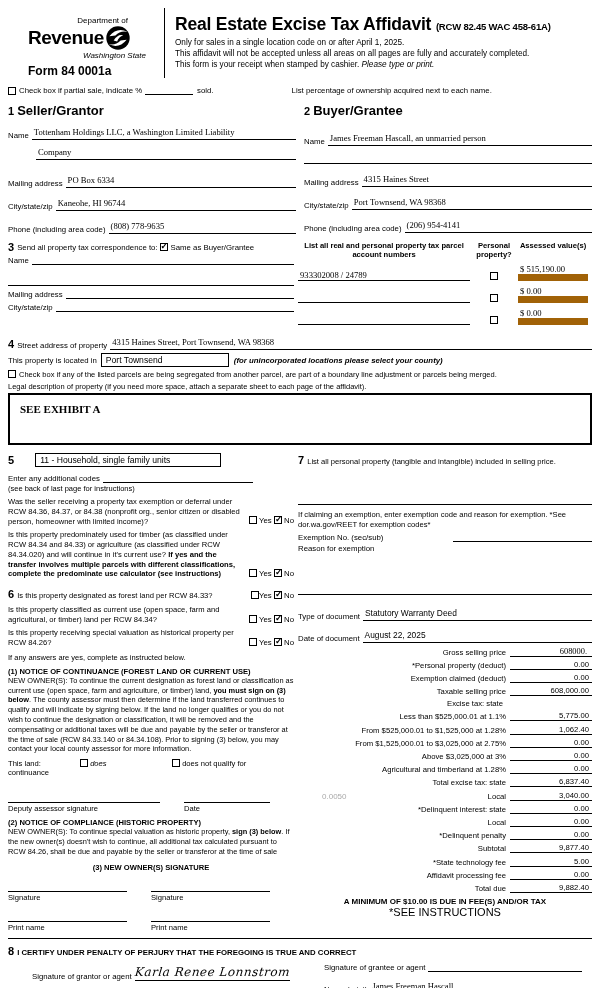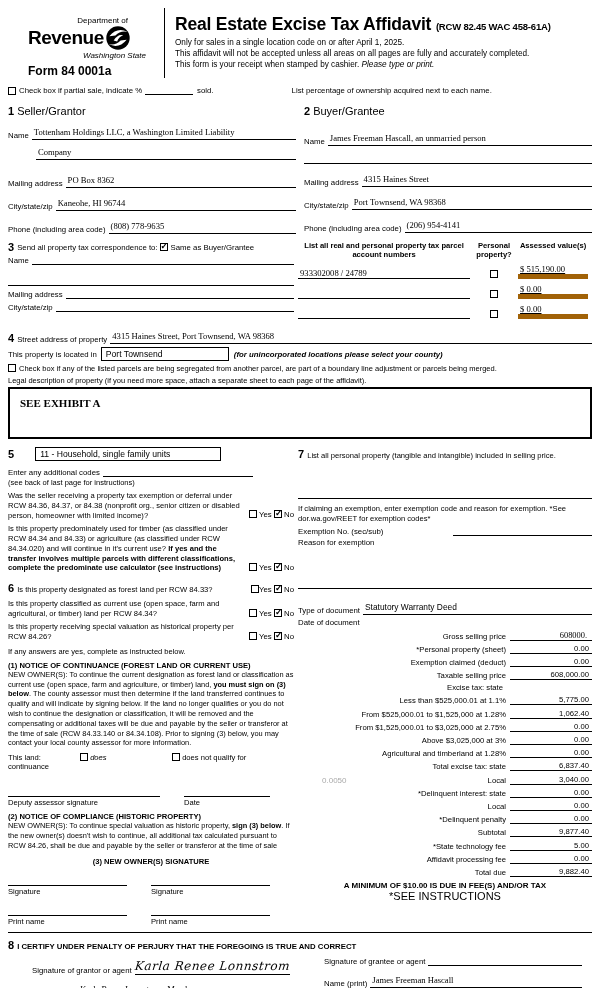--- a/index.html
+++ b/index.html
@@ -16,21 +16,21 @@
   .swirl { width:26px; height:26px; margin-left:1px; }
   .logo-ws { font-size:8px; font-style:italic; text-align:right; padding-right:10px; }
   .logo-form { font-size:12px; font-weight:bold; margin-top:4px; }
   .titleblk { border-left:1px solid #000; padding-left:10px; margin-left:8px; padding-top:6px; flex:1; }
   .title { font-size:17.5px; font-weight:bold; letter-spacing:-0.2px; }
   .title .rcw { font-size:9.5px; font-weight:bold; }
   .subs { font-size:8.2px; line-height:1.35; margin-top:2px; }
 
   
   .sec-num { font-weight:bold; font-size:11px; margin-right:3px; }
-  .sec-ttl { font-weight:normal; font-size:11px; }
+  .sec-ttl { font-weight:bold; font-size:13px; }
   .lbl { font-size:7.8px; white-space:nowrap; }
   .sm { font-size:7.5px; }
   .fill { flex:1; border-bottom:1px solid #000; min-height:10px; margin-left:3px; }
   .val { font-family:"Liberation Serif",serif; font-size:8.6px; padding:0 2px; }
   .row { display:flex; align-items:flex-end; margin-top:4px; }
   .cb { display:inline-block; width:8px; height:8px; border:1px solid #000; vertical-align:-1px; position:relative; flex:none; }
   .cb.ck::after { content:"✓"; position:absolute; left:0px; top:-3px; font-size:9px; font-weight:bold; }
   .yn { white-space:nowrap; font-size:7.8px; margin-left:6px; align-self:flex-end; }
   .q { display:flex; margin-top:4px; font-size:7.6px; line-height:1.28; }
   .q .qt { flex:1; }
@@ -44,21 +44,21 @@
   .s12 .half { width:292px; }
   .s12 .half + .half { margin-left:8px; }
 
   
   .ptable { font-size:7.6px; }
   .phead { display:flex; font-weight:bold; text-align:center; line-height:1.2; }
   .phead .c1 { width:172px; } .phead .c2 { width:48px; } .phead .c3 { width:70px;text-align:center; }
   .prow { display:flex; align-items:flex-end; margin-top:5px; }
   .prow .c1 { width:172px; border-bottom:1px solid #000; min-height:11px; }
   .prow .c2 { width:48px; text-align:center; }
-  .prow .c3 { width:70px; border-bottom:5px solid #a16207; min-height:11px;text-decoration:underline; }
+  .prow .c3 { width:70px; border-bottom:7px solid #a16207; min-height:11px; }
 
   
   .legalbox { border:2px solid #000; height:52px; margin-top:2px; padding:4px 8px; }
   .legalbox .val { font-weight:bold; font-size:11px; }
   .selbox { border:1.5px solid #000; padding:1px 4px; font-size:8.6px; display:inline-block; }
 
   
   .finrow { display:flex; align-items:flex-end; margin-top:3.2px; font-size:7.7px; }
   .finlabel { flex:1; text-align:right; white-space:nowrap; }
   .finval { width:82px; border-bottom:1px solid #000; text-align:right; margin-left:4px; padding-right:3px; min-height:10px; }
@@ -128,21 +128,21 @@
       <div><span class="sec-num">1</span><span class="sec-ttl">Seller/Grantor</span></div>
       <div class="row" style="margin-top:2px;">
         <span class="lbl">Name</span>
         <span class="fill"><span class="val">Tottenham Holdings LLC, a Washington Limited Liability</span></span>
       </div>
       <div class="row" style="margin-top:1px;">
         <span class="fill" style="margin-left:28px;"><span class="val">Company</span></span>
       </div>
       <div class="row" style="margin-top:9px;">
         <span class="lbl">Mailing address</span>
-        <span class="fill"><span class="val">PO Box 8362</span></span>
+        <span class="fill"><span class="val">PO Box 6334</span></span>
       </div>
       <div class="row">
         <span class="lbl">City/state/zip</span>
         <span class="fill"><span class="val">Kaneohe, HI 96744</span></span>
       </div>
       <div class="row">
         <span class="lbl">Phone (including area code)</span>
         <span class="fill"><span class="val">(808) 778-9635</span></span>
       </div>
     </div>
@@ -339,29 +339,30 @@
       </div>
       <div class="lbl" style="margin-top:2px;">Reason for exemption</div>
       <div class="sigline" style="margin:30px 0 0 0;"></div>
 
       <div class="row" style="margin-top:7px;">
         <span class="lbl">Type of document</span>
         <span class="fill"><span style="font-size:8.4px; padding:0 2px;">Statutory Warranty Deed</span></span>
       </div>
       <div class="row" style="margin-top:3px;">
         <span class="lbl">Date of document</span>
+        <span class="fill"><span style="font-size:8.4px; padding:0 2px;">August 22, 2025</span></span>
       </div>
 
       <div>
         <div class="finrow">
             <span class="finlabel">Gross selling price</span>
             <span class="finval"><span class="val" style="font-size:8.4px;">608000.</span></span>
           </div>
         <div class="finrow">
-            <span class="finlabel">*Personal property (sheet)</span>
+            <span class="finlabel">*Personal property (deduct)</span>
             <span class="finval">0.00</span>
           </div>
         <div class="finrow">
             <span class="finlabel">Exemption claimed (deduct)</span>
             <span class="finval">0.00</span>
           </div>
         <div class="finrow">
             <span class="finlabel">Taxable selling price</span>
             <span class="finval">608,000.00</span>
           </div>

